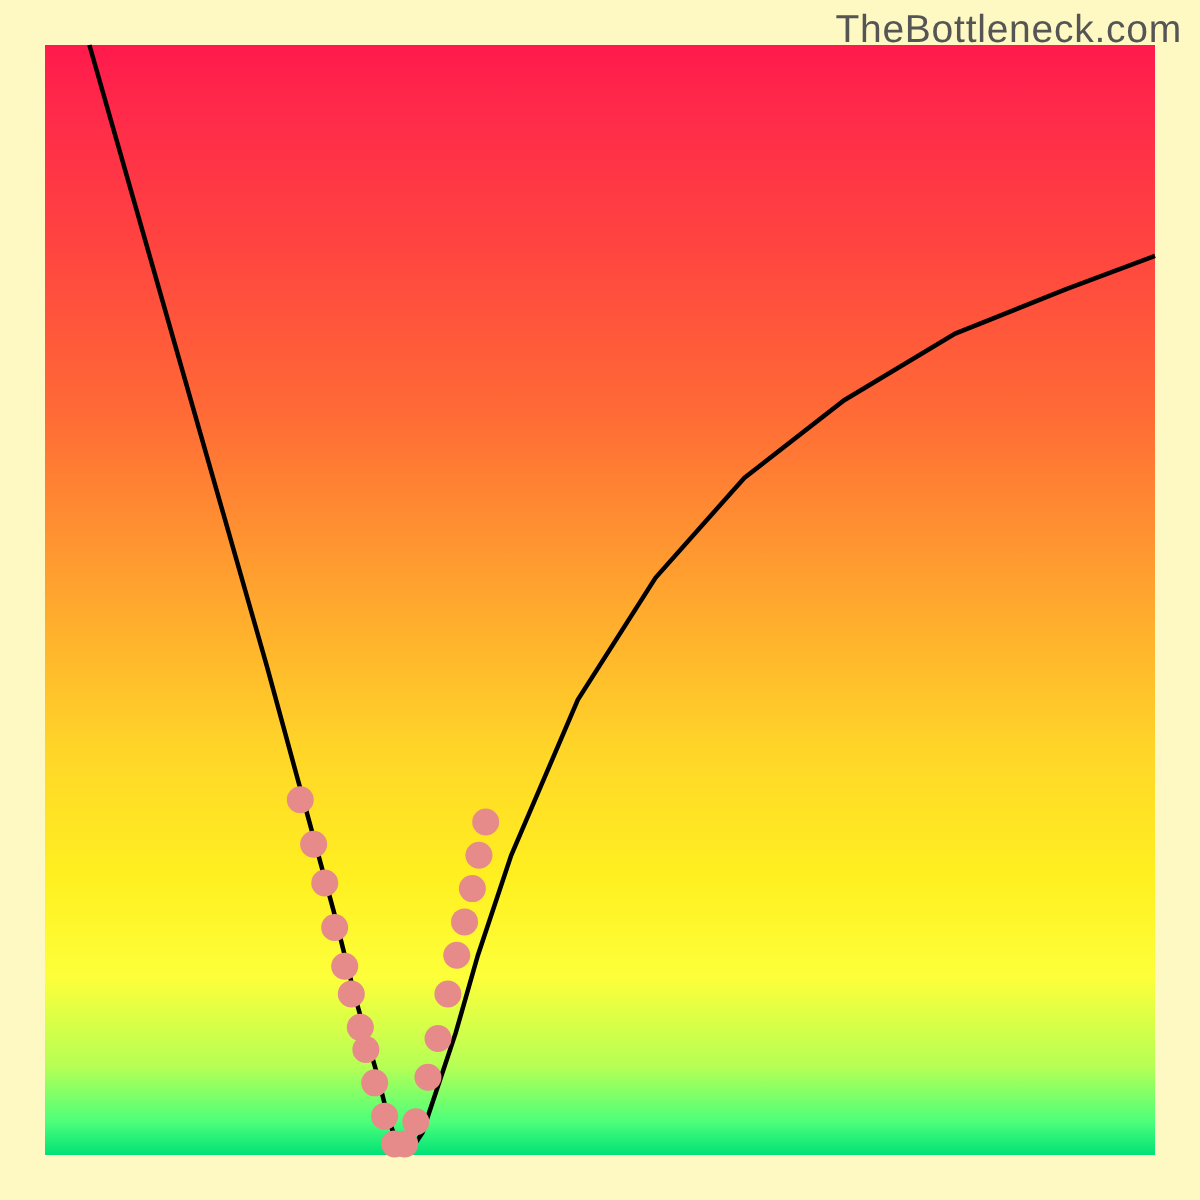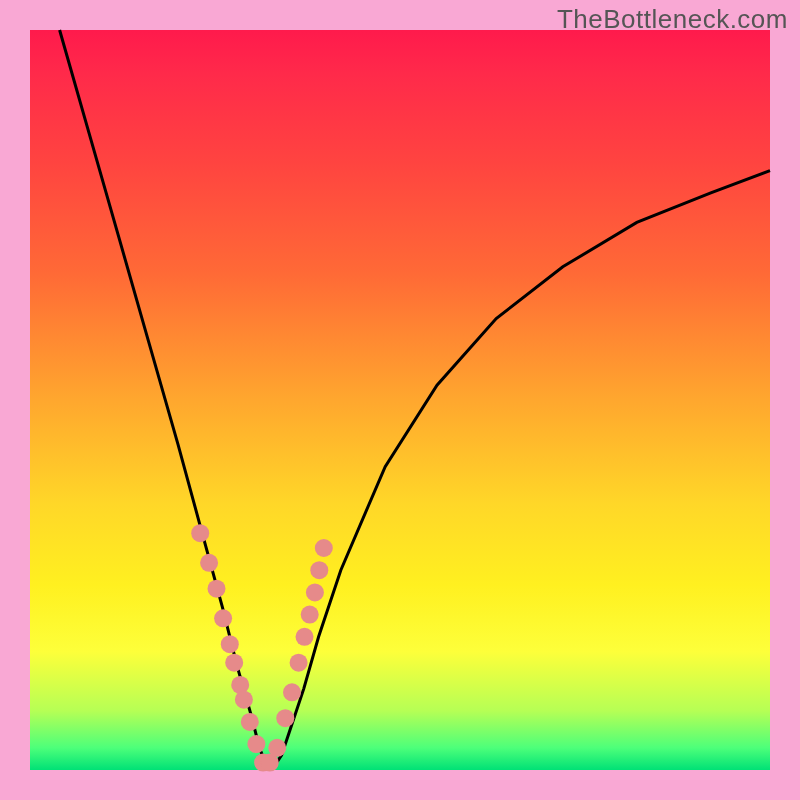--- a/index.html
+++ b/index.html
@@ -8,21 +8,21 @@
     width: 800px;
     height: 800px;
     overflow: hidden;
     background: #000;
     font-family: Arial, Helvetica, sans-serif;
   }
   .outer {
     position: relative;
     width: 800px;
     height: 800px;
-    background: #f9a8d4;
+    background: #fef9c3;
   }
   .watermark {
     position: absolute;
     top: 4px;
     right: 12px;
     color: #555;
     font-size: 26px;
     font-weight: 400;
     letter-spacing: 0.5px;
     z-index: 10;

